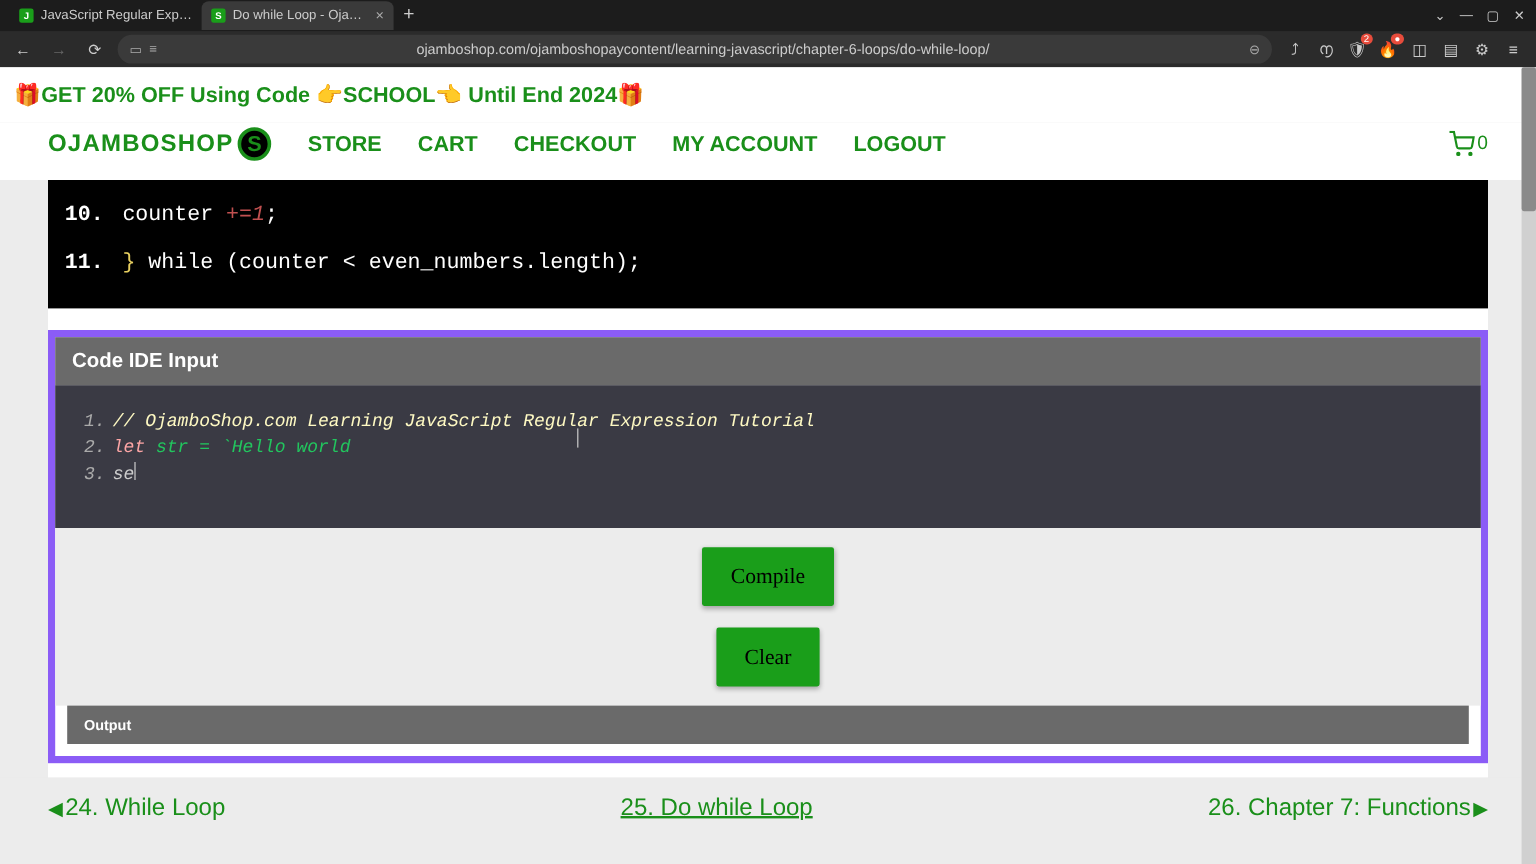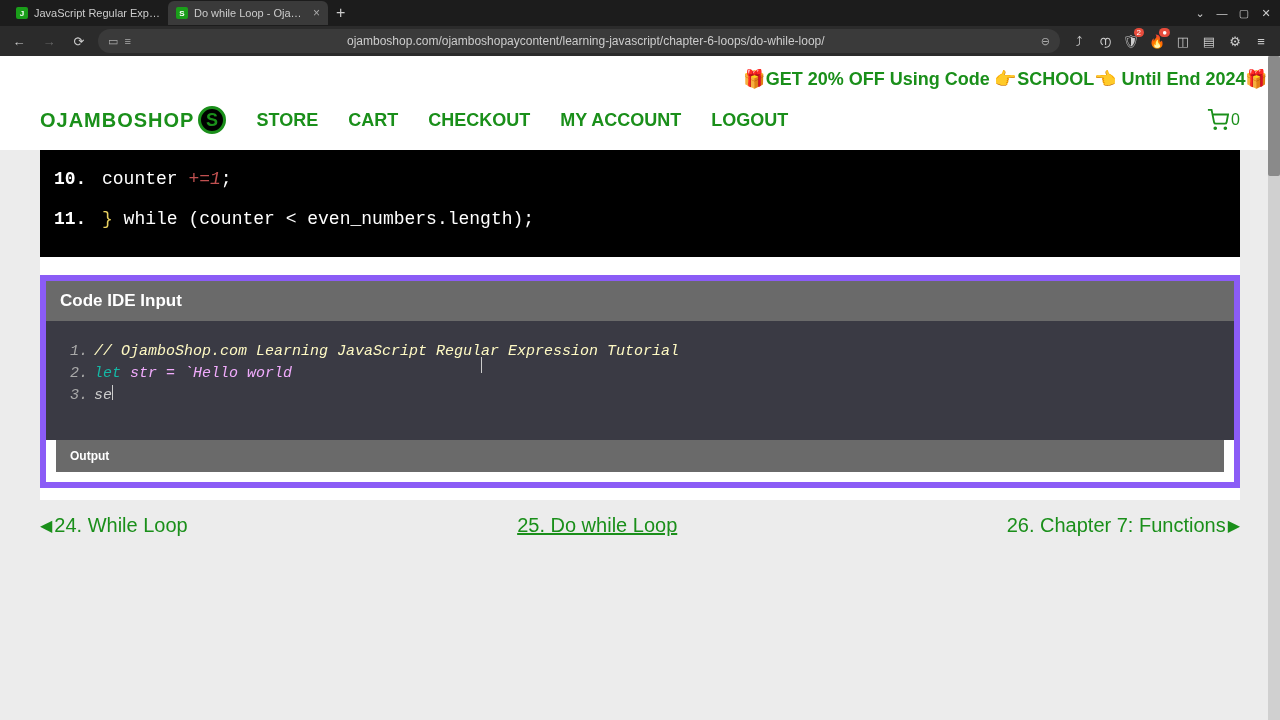--- a/index.html
+++ b/index.html
@@ -25,21 +25,21 @@
 .toolbar-right { display: flex; gap: 4px; align-items: center; }
 .toolbar-icon { width: 22px; height: 22px; display: flex; align-items: center; justify-content: center; color: #ccc; cursor: pointer; font-size: 13px; position: relative; }
 .badge { position: absolute; top: -2px; right: -2px; background: #e74c3c; color: white; border-radius: 6px; font-size: 8px; padding: 0 3px; }
 
 
 .page-wrap { background: #ececec; height: calc(720px - 56px); position: relative; }
 .scrollbar-track { position: absolute; right: 0; top: 0; width: 12px; height: 100%; background: #d0d0d0; }
 .scrollbar-thumb { position: absolute; right: 0; top: 0; width: 12px; height: 120px; background: #8a8a8a; border-radius: 2px; }
 .page-inner { height: 100%; overflow: hidden; }
 
-.promo-banner { background: white; text-align: right; padding: 12px; font-size: 18px; font-weight: bold; color: #1a8f1a; }
+.promo-banner { background: white; text-align: left; padding: 12px; font-size: 18px; font-weight: bold; color: #1a8f1a; }
 
 .site-nav { background: white; padding: 4px 40px 16px; display: flex; align-items: center; gap: 30px; }
 .brand { color: #1a8f1a; font-size: 20px; font-weight: bold; letter-spacing: 1px; display: flex; align-items: center; gap: 4px; }
 .brand-icon { width: 28px; height: 28px; border: 3px solid #1a8f1a; border-radius: 50%; display: inline-flex; align-items: center; justify-content: center; font-size: 18px; font-weight: bold; background: #000; color: #1a8f1a; }
 .nav-link { color: #1a8f1a; font-size: 18px; font-weight: bold; text-decoration: none; cursor: pointer; }
 .cart-link { color: #1a8f1a; display: flex; align-items: center; gap: 2px; font-size: 16px; cursor: pointer; margin-left: auto; }
 .cart-icon-svg { width: 22px; height: 22px; }
 
 
 .content-card { background: white; margin: 0 40px; padding: 0 0 12px; }
@@ -51,22 +51,22 @@
 .paren { color: #ffffff; }
 .brace { color: #e8d060; }
 .op { color: #c05050; }
 
 .ide-section { margin-top: 18px; border: 6px solid #8b5cf6; }
 .ide-header { background: #6a6a6a; color: white; padding: 10px 14px; font-size: 17px; font-weight: bold; }
 .ide-body { background: #3a3a44; color: #ccc; font-family: "Courier New", monospace; font-style: italic; padding: 20px 16px 34px; font-size: 15px; line-height: 1.45; position: relative; }
 .ide-line { display: flex; }
 .ide-ln { width: 26px; text-align: right; margin-right: 6px; color: #aaa; }
 .comment { color: #fef9c3; }
-.kw2 { color: #14b8a6; }
-.str { color: #f0abfc; }
+.kw2 { color: #fca5a5; }
+.str { color: #22c55e; }
 .cursor-caret { position: absolute; width: 1px; height: 16px; background: #ccc; }
 
 .ide-buttons { background: #ececec; padding: 16px 0; display: flex; flex-direction: column; align-items: center; gap: 18px; }
 .btn-green { background: #1a9e1a; color: #000; border: none; padding: 14px 24px; font-size: 18px; font-family: Georgia, serif; cursor: pointer; border-radius: 2px; box-shadow: 0 2px 4px rgba(0,0,0,.3); }
 .btn-compile { min-width: 106px; }
 .btn-clear { min-width: 86px; }
 
 .output-header { background: #6a6a6a; color: white; padding: 9px 14px; font-size: 12px; font-weight: bold; margin: 0 10px 10px; }
 
 
@@ -171,20 +171,24 @@
               <span class="ide-ln">2.</span>
               <span><span class="kw2">let</span><span class="str"> str = `Hello world</span></span>
             </div>
           <div class="ide-line">
               <span class="ide-ln">3.</span>
               <span>se</span>
               <span style="border-right:1px solid #ccc;height:15px;display:inline-block"></span>
             </div>
           <span class="cursor-caret" style="left:435px;top:36px"></span>
         </div>
+        <div class="ide-buttons">
+          <button class="btn-green btn-compile">Compile</button>
+          <button class="btn-green btn-clear">Clear</button>
+        </div>
         <div class="output-header">Output</div>
       </div>
 
     </div>
 
     <div class="bottom-nav">
       <span class="bn-link">
           <span class="tri">◀</span>
           <span>24. While Loop</span>
         </span>

